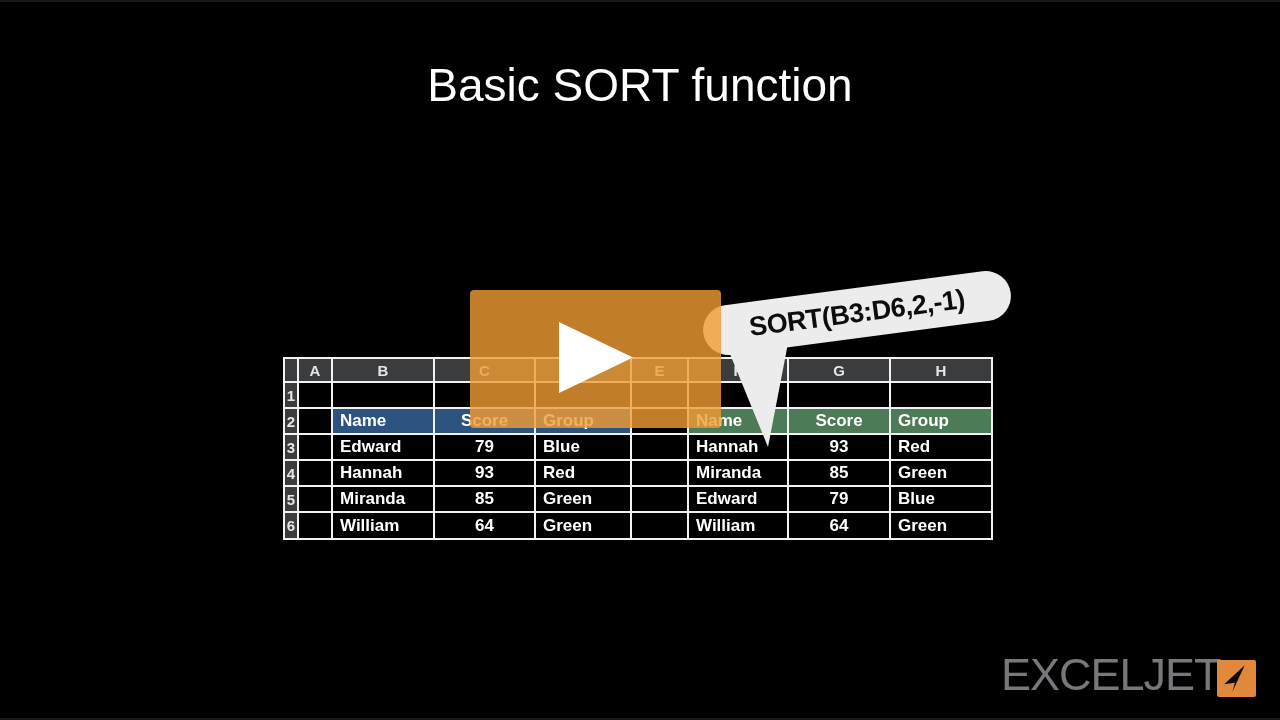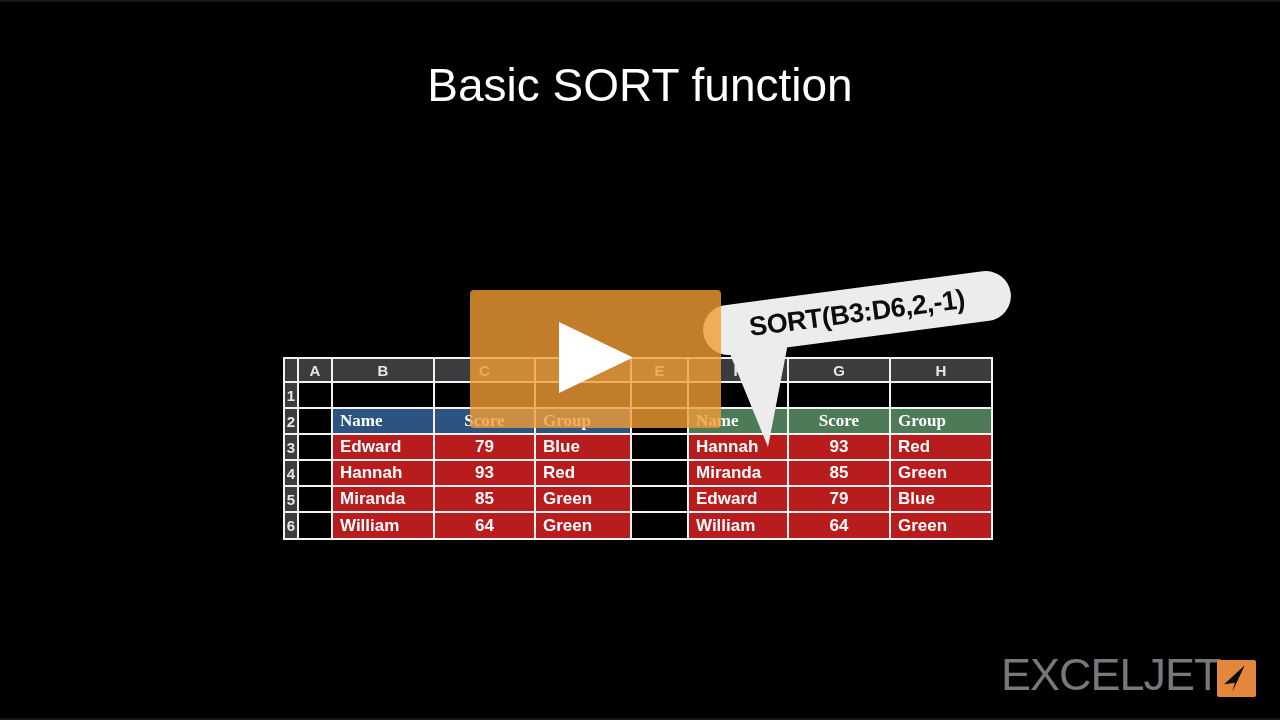--- a/index.html
+++ b/index.html
@@ -23,24 +23,24 @@
   #sheet{
     position:absolute;left:283px;top:357px;
     display:grid;
     grid-template-columns:12px 32px 100px 99px 94px 55px 98px 100px 100px;
     grid-template-rows:22px 24px 24px 24px 24px 24px 25px;
     gap:2px;padding:2px;background:#f2f2f2;
   }
   .c{display:flex;align-items:center;overflow:hidden;white-space:nowrap;font-weight:bold;}
   .hdr{background:#3a3c3e;color:#e6e6e6;justify-content:center;font-size:15px;}
   .blk{background:#000;}
-  .data{background:#b91c1c;color:#ffffff;font-size:17px;}
+  .data{background:#000000;color:#ffffff;font-size:17px;}
   .al{padding-left:7px;}
   .ac{justify-content:center;}
-  .thdr{color:#ffffff;font-size:17px;font-family:Liberation Serif, serif;}
+  .thdr{color:#ffffff;font-size:17px;}
 
   
   #callout-bubble{
     position:absolute;left:702px;top:288px;width:310px;height:50px;
     background:#ececec;border-radius:25px;
     transform:rotate(-7.5deg);
     display:flex;align-items:center;justify-content:center;
     z-index:3;
   }
   #callout-text{

